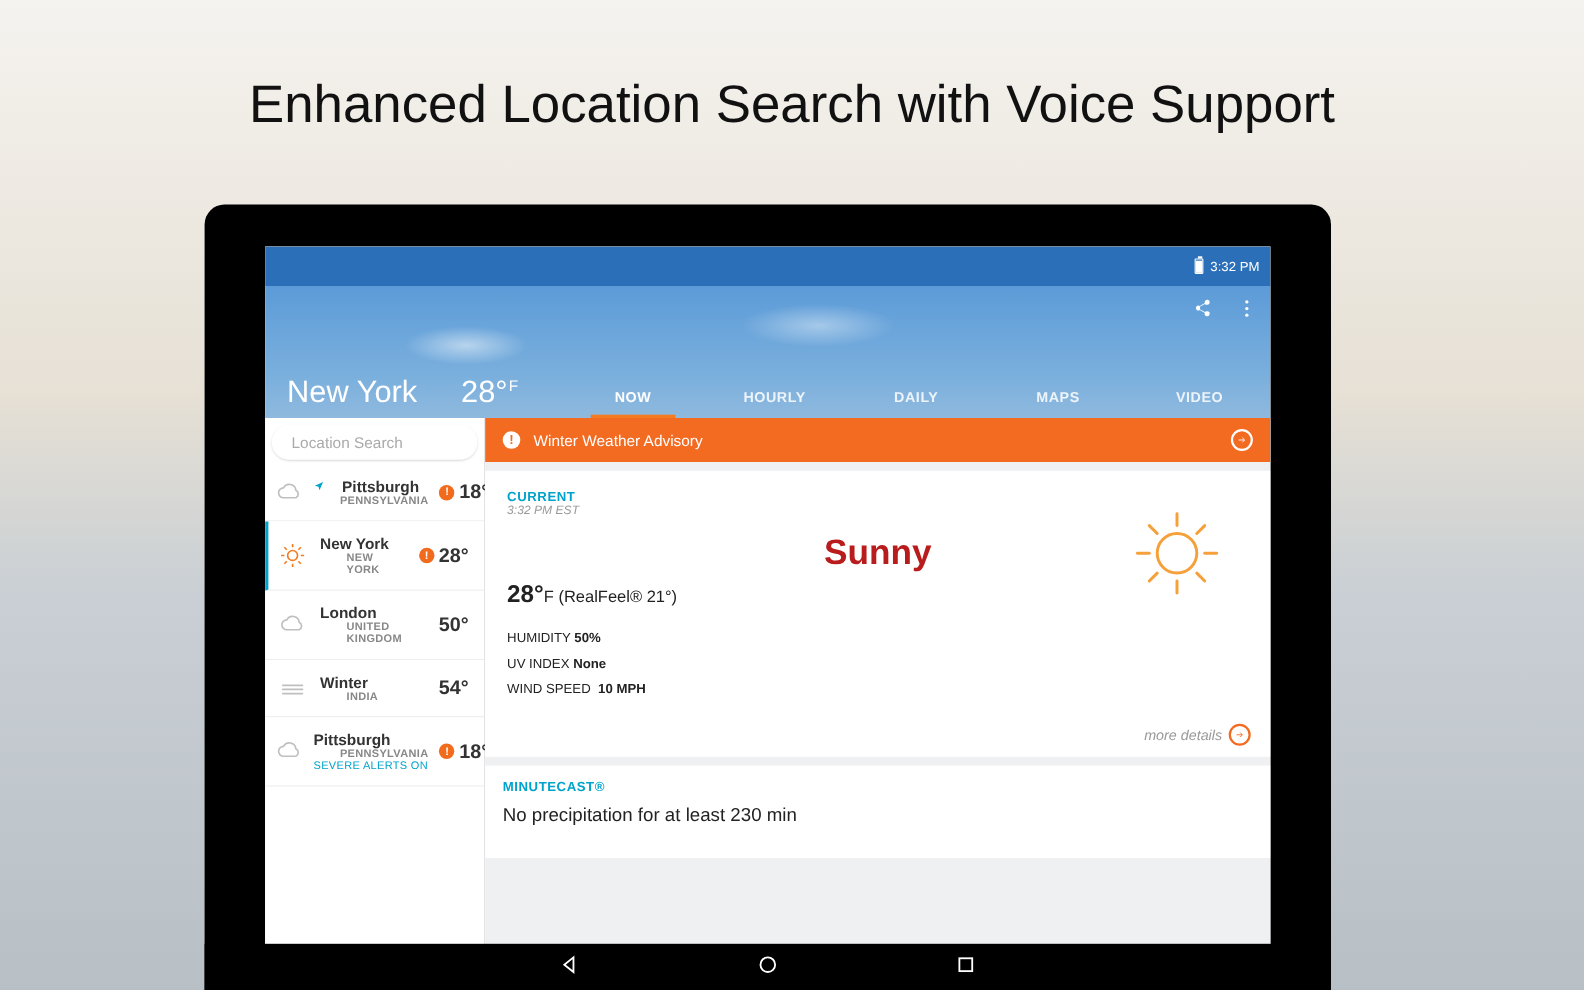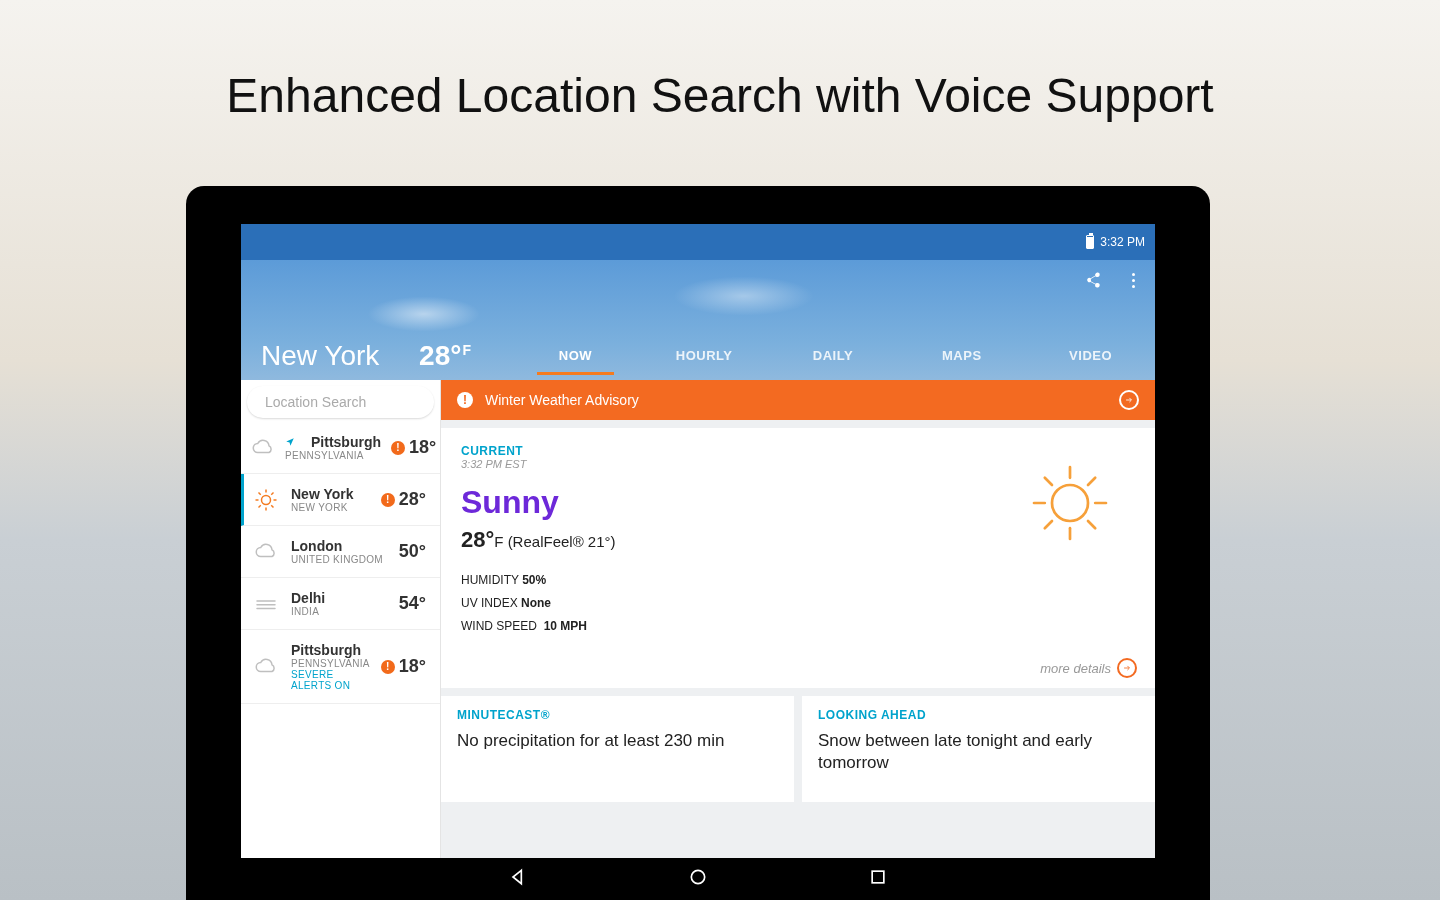--- a/index.html
+++ b/index.html
@@ -69,26 +69,26 @@
   .overflow-icon { flex-direction:column; gap:3px; }
   .overflow-icon span{ width:3px;height:3px;background:#fff;border-radius:50%; }
   .share-icon svg{ width:18px;height:18px;fill:#fff; }
 
   .city-block {
     position:absolute; left:0; bottom:8px; width:244px;
     display:flex; justify-content:space-between; align-items:baseline;
     padding: 0 14px 0 20px;
   }
   .city-name { font-size: 28px; font-weight:400; }
-  .city-temp { font-size: 28px; font-weight:700; }
+  .city-temp { font-size: 28px; font-weight:400; }
   .city-temp .unit { font-size:14px; vertical-align:super; margin-left:1px;}
 
   .tabs {
     position:absolute; left:260px; right:0; bottom:0; height:44px;
-    display:flex; align-items:flex-start; gap:0;
+    display:flex; align-items:flex-end; gap:0;
     padding-left:10px;
   }
   .tab {
     flex:1; text-align:center; font-size:13px; font-weight:600;
     color: rgba(255,255,255,.85); letter-spacing:.5px;
     padding-bottom:12px; padding-top:12px; position:relative; cursor:pointer;
   }
   .tab.active { color:#fff; }
   .tab.active::after{
     content:""; position:absolute; left:20%; right:20%; bottom:0; height:3px; background:#f47b20;
@@ -117,40 +117,40 @@
   }
   .loc-item.active { border-left:3px solid #00a3cc; padding-left:7px; background:#fff;}
   .loc-icon { width:30px; display:flex; justify-content:center; }
   .loc-icon svg{ width:24px;height:24px; }
   .svg-cloud{ fill:none; stroke:#bfbfbf; stroke-width:2;}
   .svg-sun{ fill:none; stroke:#f47b20; stroke-width:2;}
   .svg-fog{ stroke:#bfbfbf; stroke-width:2; stroke-linecap:round;}
   .loc-text { flex:1; }
   .loc-city { font-size:14px; font-weight:700; color:#333; display:flex; align-items:center; gap:16px;}
   .loc-city svg{width:10px;height:10px;fill:#00a3cc;}
-  .loc-region { font-size:10px; font-weight:400; color:#888; letter-spacing:.3px; text-transform:uppercase;}
+  .loc-region { font-size:10px; font-weight:700; color:#888; letter-spacing:.3px; text-transform:uppercase;margin-left:24px;}
   .loc-alert-on { font-size:10px; font-weight:400; color:#00a3cc; letter-spacing:.3px;}
   .loc-temp { font-size:18px; font-weight:700; color:#333; display:flex; align-items:center; gap:4px;}
   .alert-dot { width:14px;height:14px;border-radius:50%;background:#f26a1b;color:#fff;font-size:10px;font-weight:800;display:flex;align-items:center;justify-content:center;}
 
   
   .advisory {
     background:#f36a21; color:#fff; height:40px; display:flex; align-items:center;
     padding:0 16px; gap:12px; font-size:14px;
   }
   .advisory-info{ width:16px;height:16px;border-radius:50%;background:#fff;color:#f36a21;font-size:12px;font-weight:800;display:flex;align-items:center;justify-content:center;}
   .advisory-go{ margin-left:auto; width:20px;height:20px;border:2px solid #fff;border-radius:50%;display:flex;align-items:center;justify-content:center;}
   .advisory-go svg{width:10px;height:10px;fill:#fff;}
 
   .card {
     background:#fff; margin:0; padding:16px 20px; position:relative;
   }
   .card .label { color:#00a3cc; font-size:12px; font-weight:800; letter-spacing:.5px;}
   .card .sublabel { color:#999; font-size:11px; font-style:italic;}
-  .condition { font-size:32px; font-weight:800; color:#6d28d9; margin-top:14px;}
+  .condition { font-size:32px; font-weight:800; color:#b91c1c; margin-top:14px;text-align:center;}
   .temp-line { font-size:15px; color:#222; margin-top:6px;}
   .temp-line .big{ font-size:22px; font-weight:800;}
   .stats { margin-top:16px; font-size:12px; color:#222; line-height:1.9;}
   .stats b{ font-weight:800;}
   .sun-svg{ position:absolute; right:40px; top:30px; width:90px; height:90px;}
   .sun-svg circle{fill:none;stroke:#f6a03a;stroke-width:3;}
   .sun-svg line{stroke:#f6a03a;stroke-width:3;stroke-linecap:round;}
   .more { position:absolute; right:18px; bottom:10px; display:flex; align-items:center; gap:6px; color:#999; font-style:italic; font-size:13px;}
   .more-go{ width:20px;height:20px;border:2px solid #f36a21;border-radius:50%;display:flex;align-items:center;justify-content:center;}
   .more-go svg{width:10px;height:10px;fill:#f36a21;}
@@ -294,21 +294,21 @@
             <div class="loc-item">
               <div class="loc-icon">
                 <svg viewBox="0 0 32 24" class="svg-fog" fill="none">
                   <line x1="4" y1="8" x2="28" y2="8"></line>
                   <line x1="4" y1="13" x2="28" y2="13"></line>
                   <line x1="4" y1="18" x2="28" y2="18"></line>
                 </svg>
               </div>
               <div class="loc-text">
                 <div class="loc-city">
-                  <span>Delhi</span>
+                  <span>Winter</span>
                 </div>
                 <div class="loc-region">INDIA</div>
               </div>
               <div class="loc-temp">
                 <span>54°</span>
               </div>
             </div>
             <div class="loc-item">
               <div class="loc-icon">
                 <svg viewBox="0 0 32 24" class="svg-cloud">
@@ -373,24 +373,20 @@
                 </svg>
               </div>
           </div>
         </div>
 
         <div class="two-col">
           <div class="card">
             <div class="label">MINUTECAST®</div>
             <div class="txt">No precipitation for at least 230 min</div>
           </div>
-          <div class="card">
-            <div class="label">LOOKING AHEAD</div>
-            <div class="txt">Snow between late tonight and early tomorrow</div>
-          </div>
         </div>
       </div>
     </div>
 
     <div class="brand">
       <div class="brand-row">
         <span class="brand-sun">☀</span>
         <span class="brand-txt"><span class="a">Accu</span><span class="b">Weather</span></span>
         <span style="font-size:12px;">🔵</span>
       </div>

